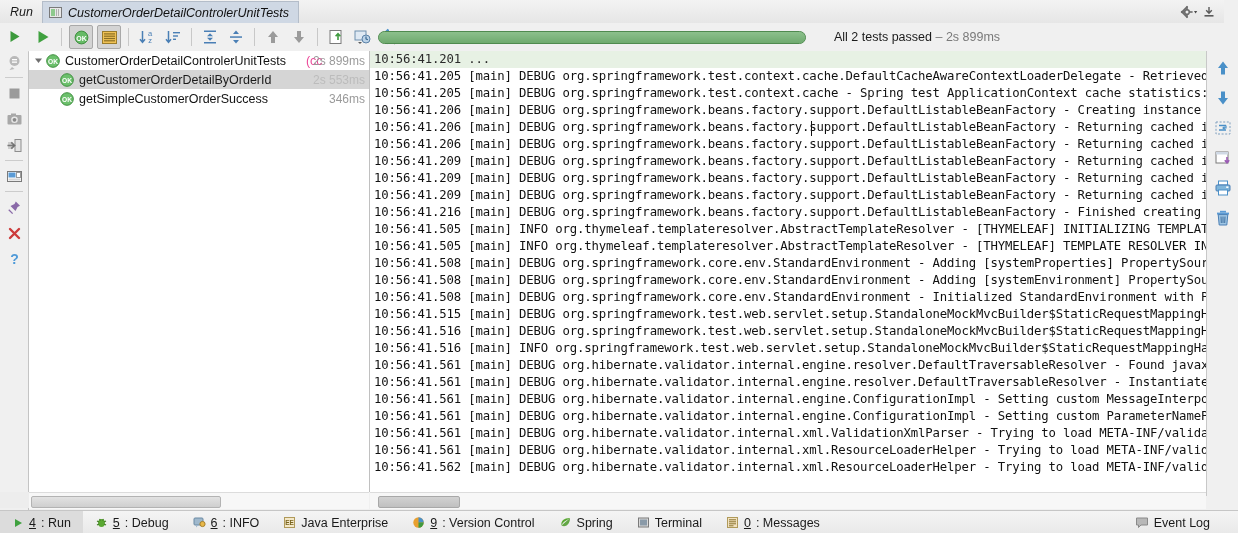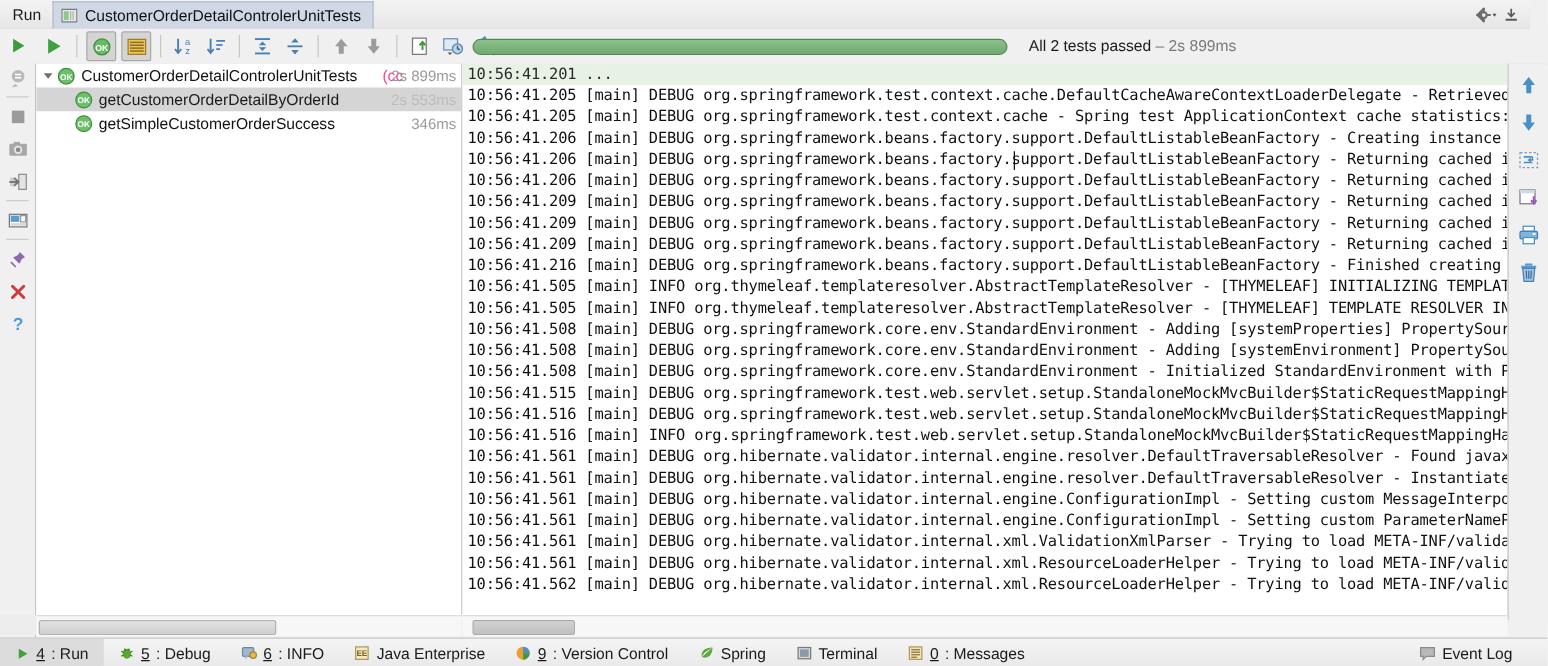--- a/index.html
+++ b/index.html
@@ -12,21 +12,21 @@
     color: #000;
     -webkit-font-smoothing: none;
   }
   #app { position: relative; width: 1238px; height: 533px; background: #f0f0f0; }
 
   
   .titlebar {
     position: absolute; left: 0; top: 0; width: 1224px; height: 23px;
     background: linear-gradient(to bottom,#f3f3f3,#e6e6e6);
     border-bottom: 1px solid #b5b5b5;
-    display: flex; align-items: center;
+    display: flex; align-items: center; font-style: italic;
   }
   .titlebar .runlabel {
     padding: 0 9px 0 10px; font-size: 12.5px; color: #1a1a1a;
   }
   .tab-active {
     display: flex; align-items: center; gap: 6px;
     height: 22px; padding: 0 9px 0 6px;
     background: #cfd8e4; border: 1px solid #b4bdc9; border-bottom: none;
     margin-top: 1px;
   }
@@ -59,21 +59,21 @@
   }
   .pbar {
     width: 428px; height: 13px; border-radius: 7px;
     border: 1px solid #4f8a4f; background: #7cb17c;
     box-sizing: border-box; position: relative; overflow: hidden;
   }
   .pbar .fill {
     position: absolute; left: 0; top: 0; bottom: 0; width: 100%;
     background: linear-gradient(to bottom,#8cc08c,#6faa6f);
   }
-  .ptext { margin-left: 17px; font-size: 12.5px; color: #1b1b1b; white-space: nowrap; text-align: right; }
+  .ptext { margin-left: 28px; font-size: 12.5px; color: #1b1b1b; white-space: nowrap; text-align: right; }
   .ptext .dim { color: #7a7a7a; }
 
   
   .treepanel {
     position: absolute; left: 29px; top: 51px; width: 340px; height: 441px;
     background: #ffffff; border-right: 1px solid #c0c0c0;
     overflow: hidden;
   }
   .trow {
     display: flex; align-items: center; height: 19px; padding-left: 2px;

